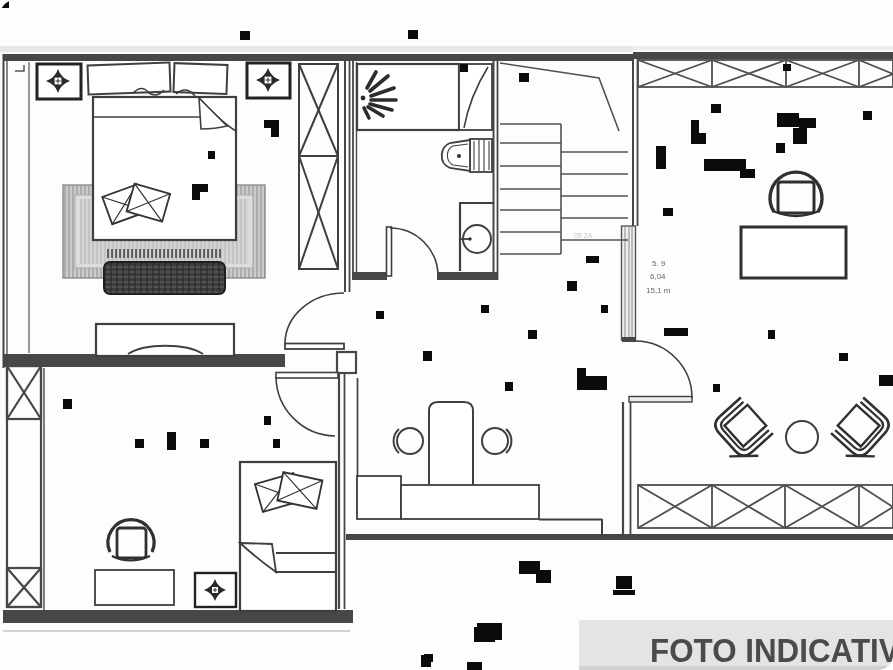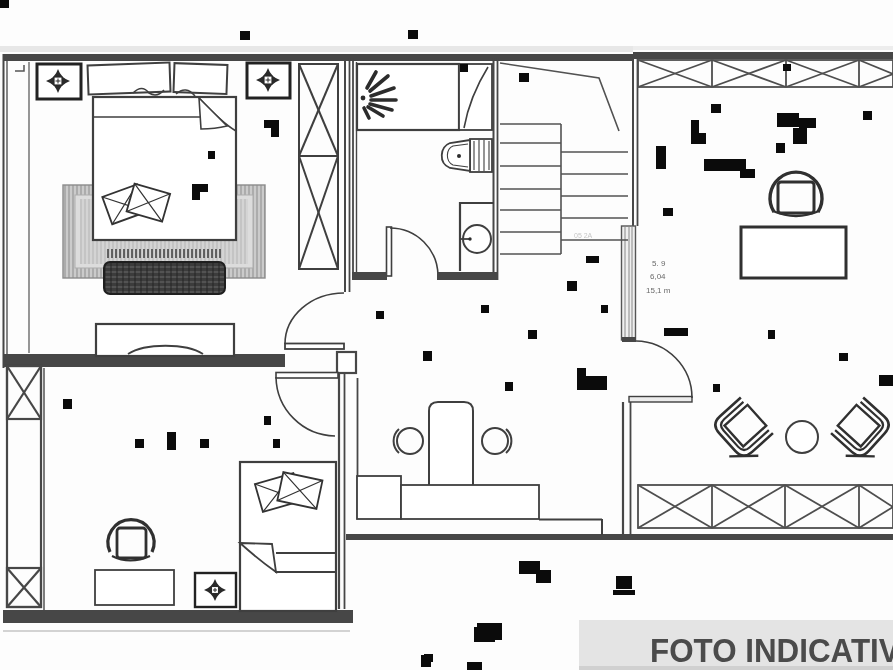--- a/index.html
+++ b/index.html
@@ -1,16 +1,16 @@
 <!DOCTYPE html>
 <html><head>
 <meta charset="utf-8">
 <style>
 html,body{margin:0;padding:0;background:#ffffff;font-family:"Liberation Sans",sans-serif;}
-#page{position:relative;width:893px;height:670px;overflow:hidden;background:#fdfdfd;}
+#page{position:relative;width:893px;height:670px;overflow:hidden;background:#fdfdfd;border-radius:15px;}
 svg{display:block;}
 </style>
 </head>
 <body>
 <div id="page">
 <svg width="893" height="670" viewBox="0 0 893 670" xmlns="http://www.w3.org/2000/svg">
 <defs>
 <pattern id="rugpat" width="4" height="8" patternUnits="userSpaceOnUse">
 <rect width="4" height="8" fill="#cbcbcb"></rect>
 <line x1="1" y1="0" x2="1" y2="8" stroke="#979797" stroke-width="1.2"></line>

